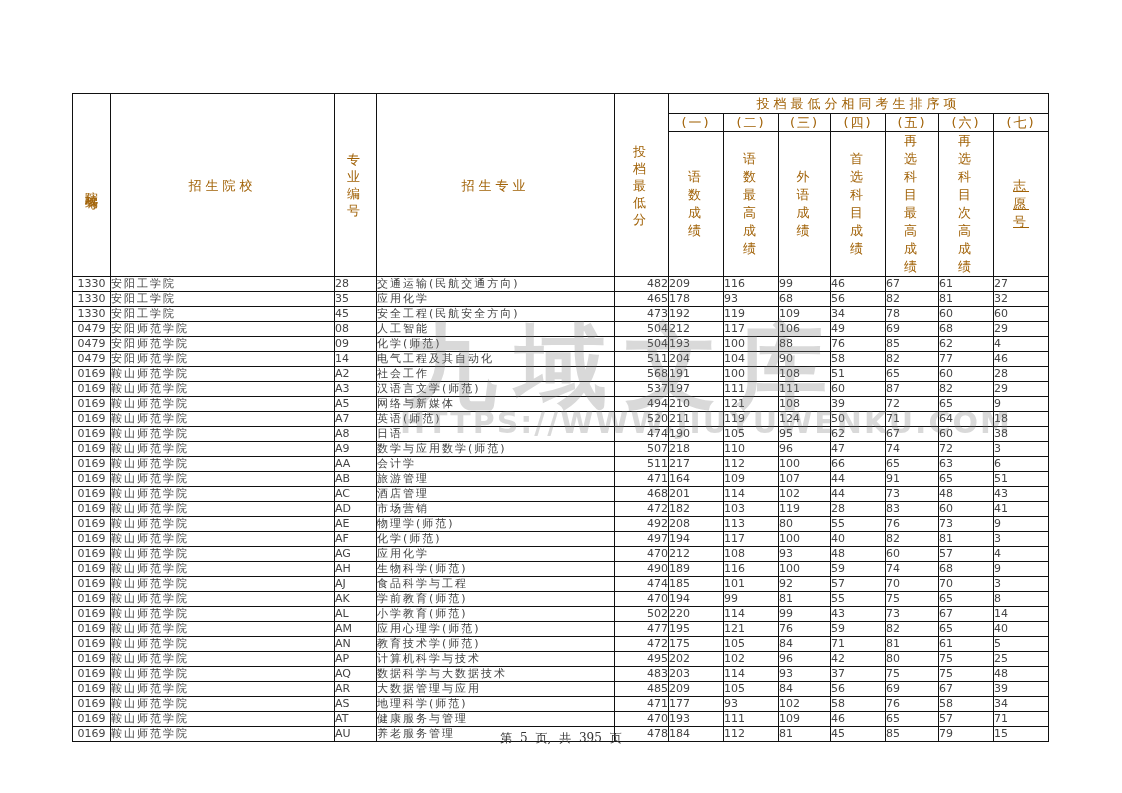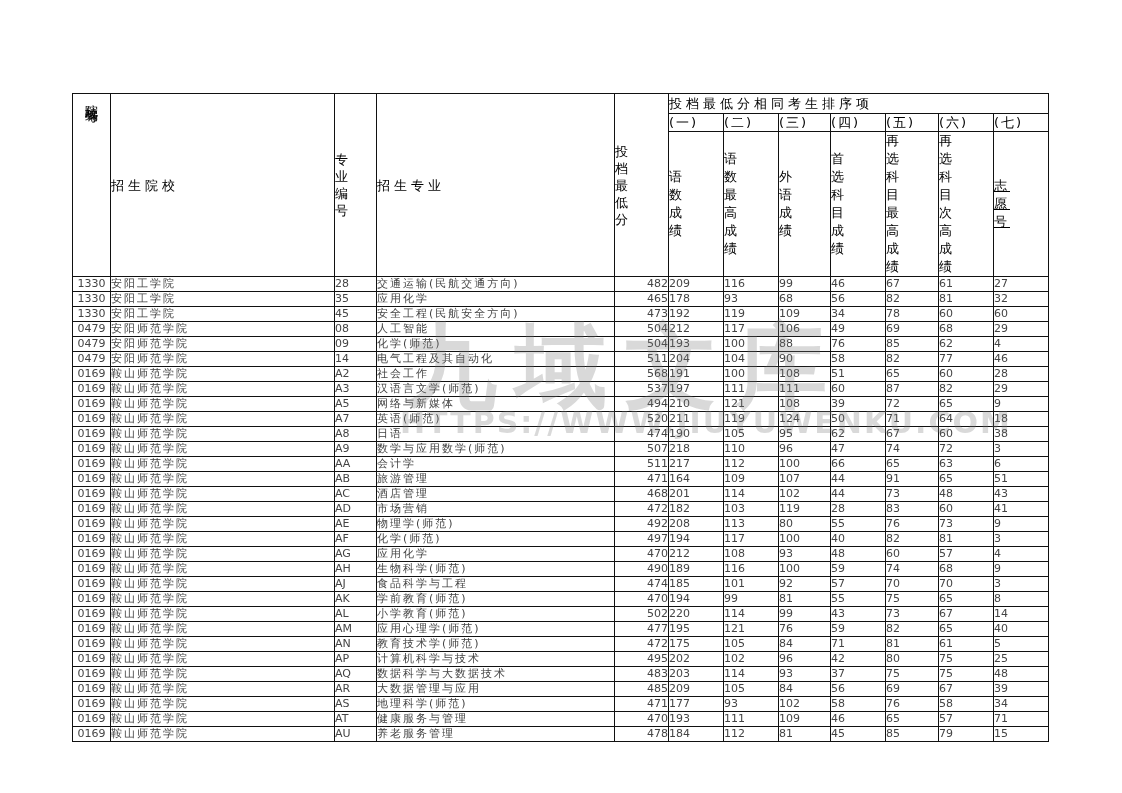--- a/index.html
+++ b/index.html
@@ -3,21 +3,21 @@
 <meta charset="utf-8">
 <style>
   html, body { margin:0; padding:0; background:#ffffff; }
   body { width:1122px; height:793px; position:relative; overflow:hidden;
          font-family:"DejaVu Sans", "Liberation Sans", sans-serif; color:#222; }
   .page { position:absolute; left:0; top:0; width:1122px; height:793px; }
   table.grid { position:absolute; left:72px; top:93px; border-collapse:collapse;
                table-layout:fixed; width:976px; }
   table.grid td, table.grid th { border:1px solid #111; padding:0; overflow:hidden;
                white-space:nowrap; font-weight:normal; }
-  th { font-size:13px; text-align:left; vertical-align:middle; color:#000000; line-height:17px; }
+  th { font-size:13px; text-align:center; vertical-align:middle; color:#a16207; line-height:17px; }
   th.vert { writing-mode:vertical-lr; text-orientation:upright; letter-spacing:2px; }
   .hdr-title { height:19px; font-size:13px; letter-spacing:4px; }
   .hdr-num { height:17px; font-size:13px; letter-spacing:2px; }
   .hdr-sub { height:88px; letter-spacing:3px; }
   .hdr-sub span { display:inline-block; white-space:normal; width:30px; line-height:18px; }
   td { font-size:11px; height:14px; line-height:14px; color:#444; }
   td.code { text-align:center; padding-right:2px; }
   td.school, td.major { padding-left:3px; letter-spacing:2px; }
   td.mcode { padding-left:2px; }
   td.score { text-align:right; padding-right:10px; }
@@ -512,13 +512,14 @@
           <td class="n">85</td>
           <td class="n">79</td>
           <td class="n">15</td>
         </tr>
       </tbody>
   </table>
 
   <div class="wm wm2">HTTPS://WWW.JIUYUWENKU.COM</div>
   <div class="wm wm1">九域文库</div>
 
+  <div class="footer">第 5 页, 共 395 页</div>
 </div>
 
 </body></html>

